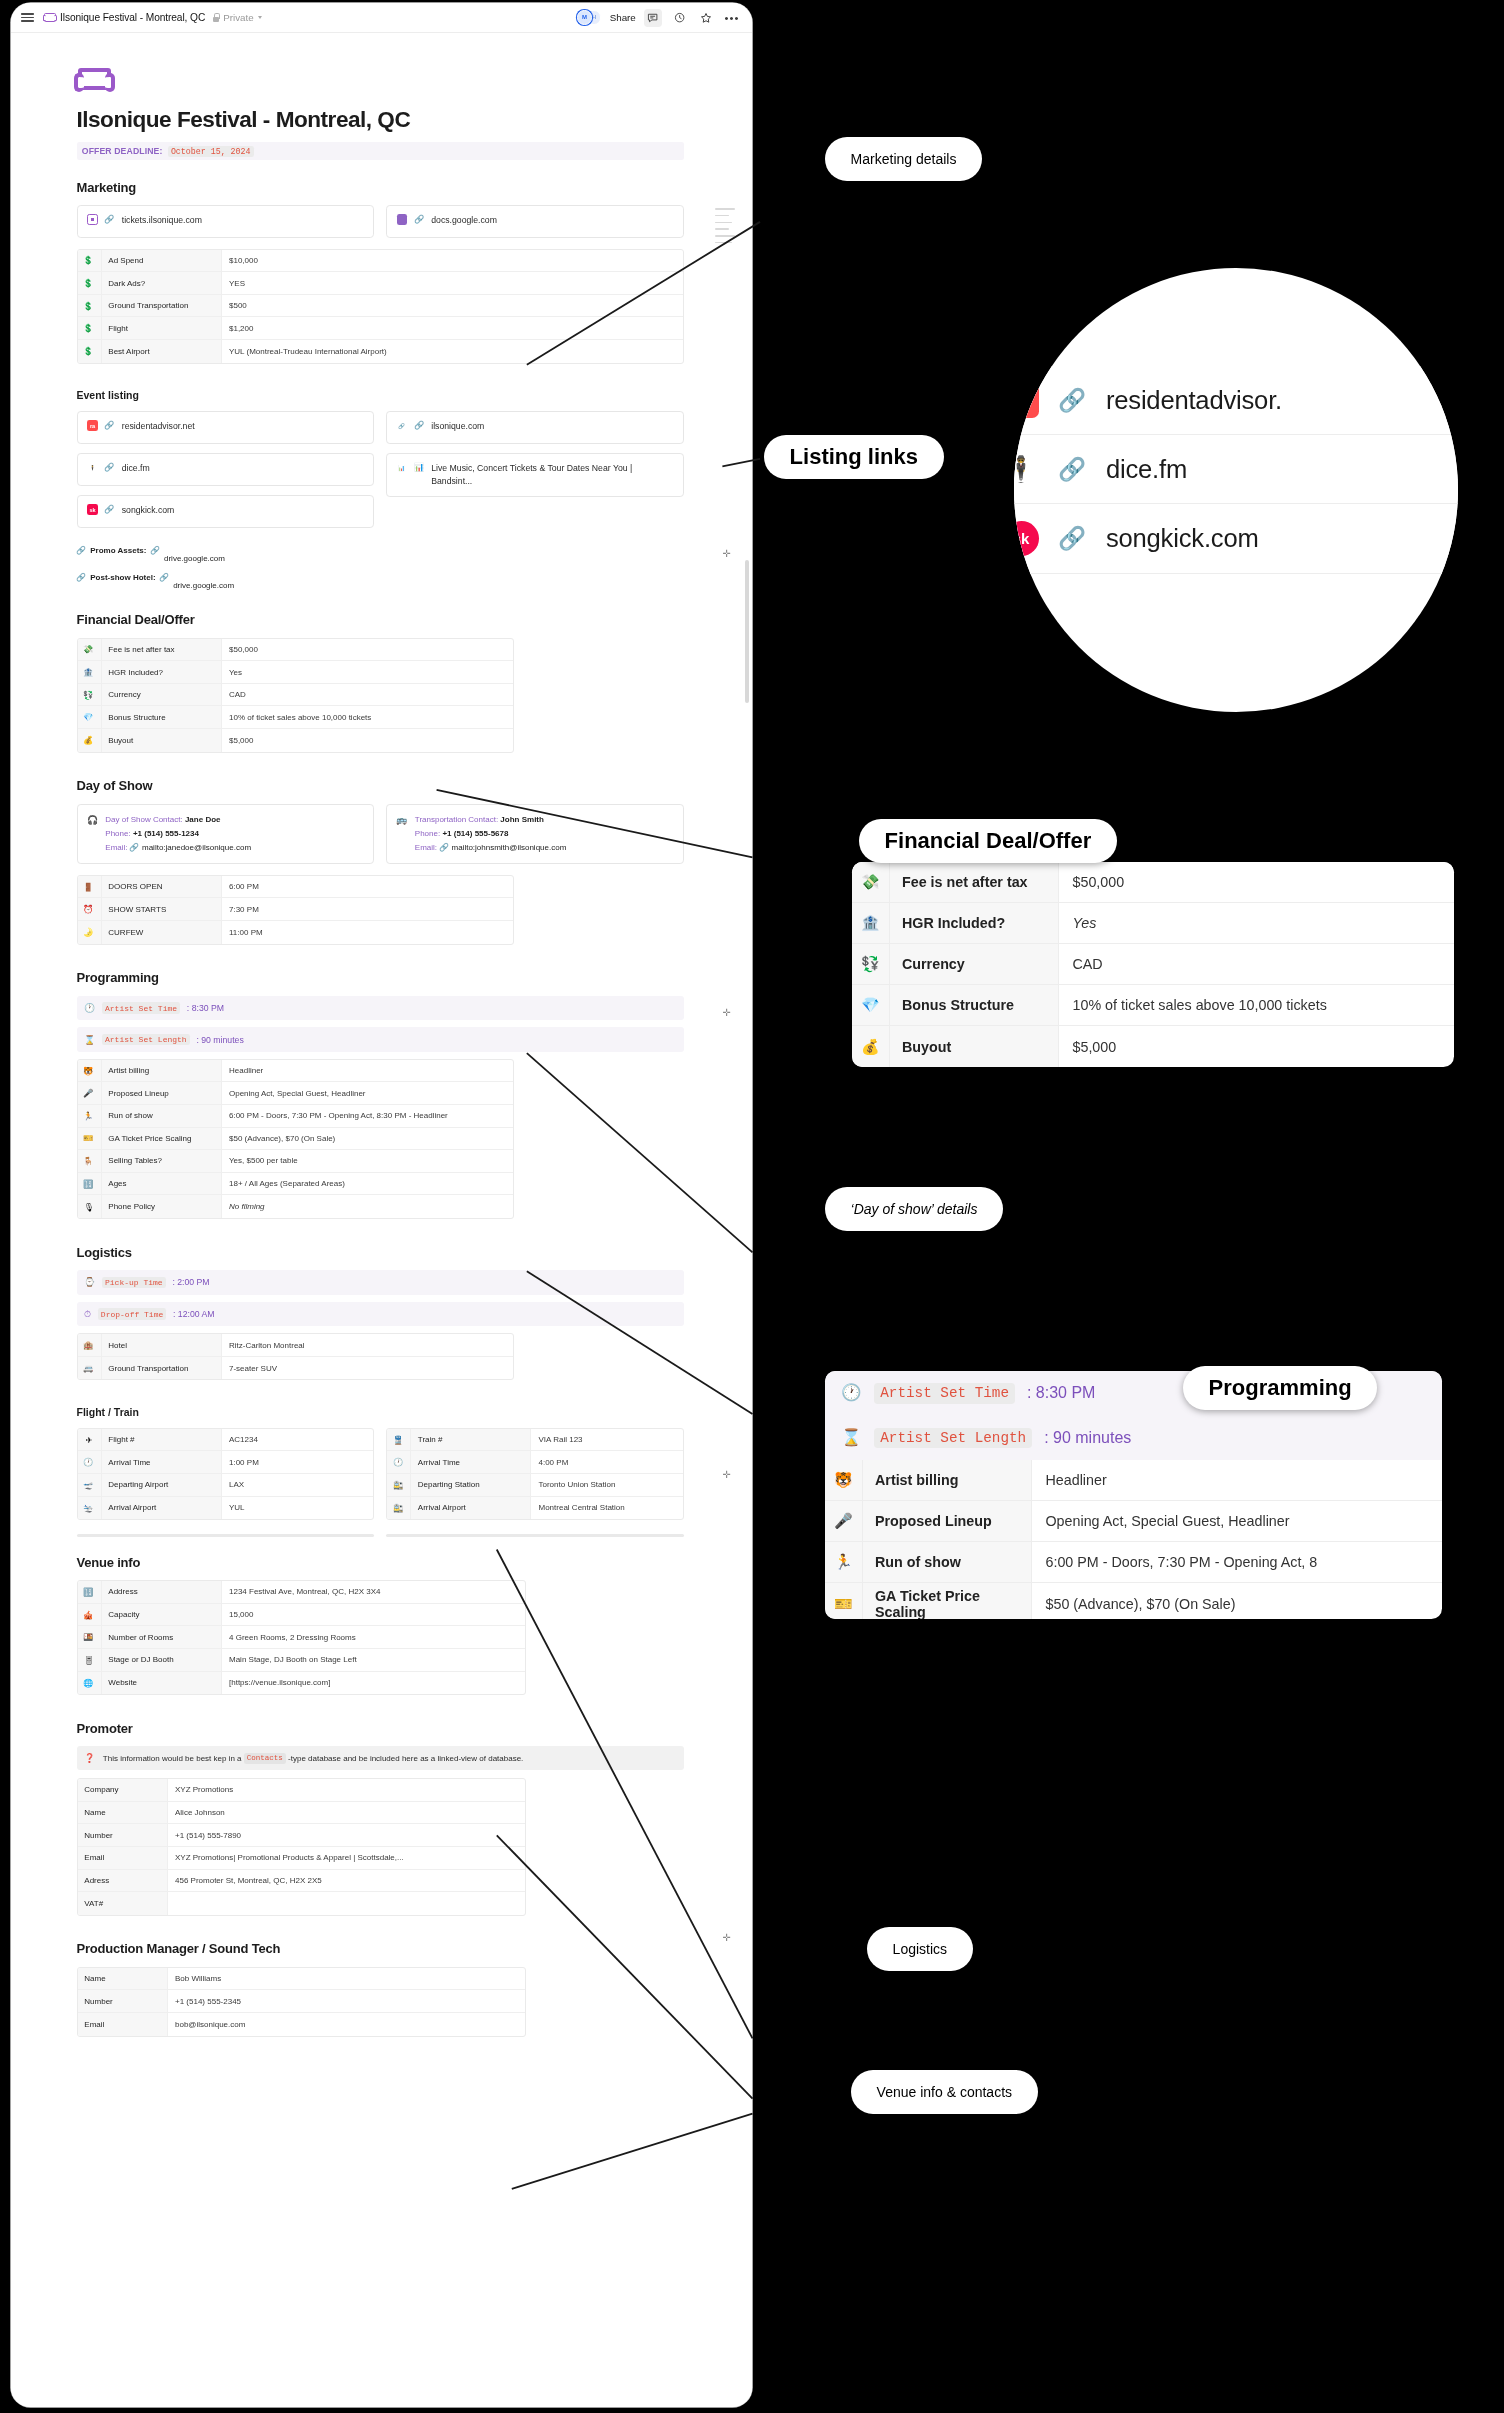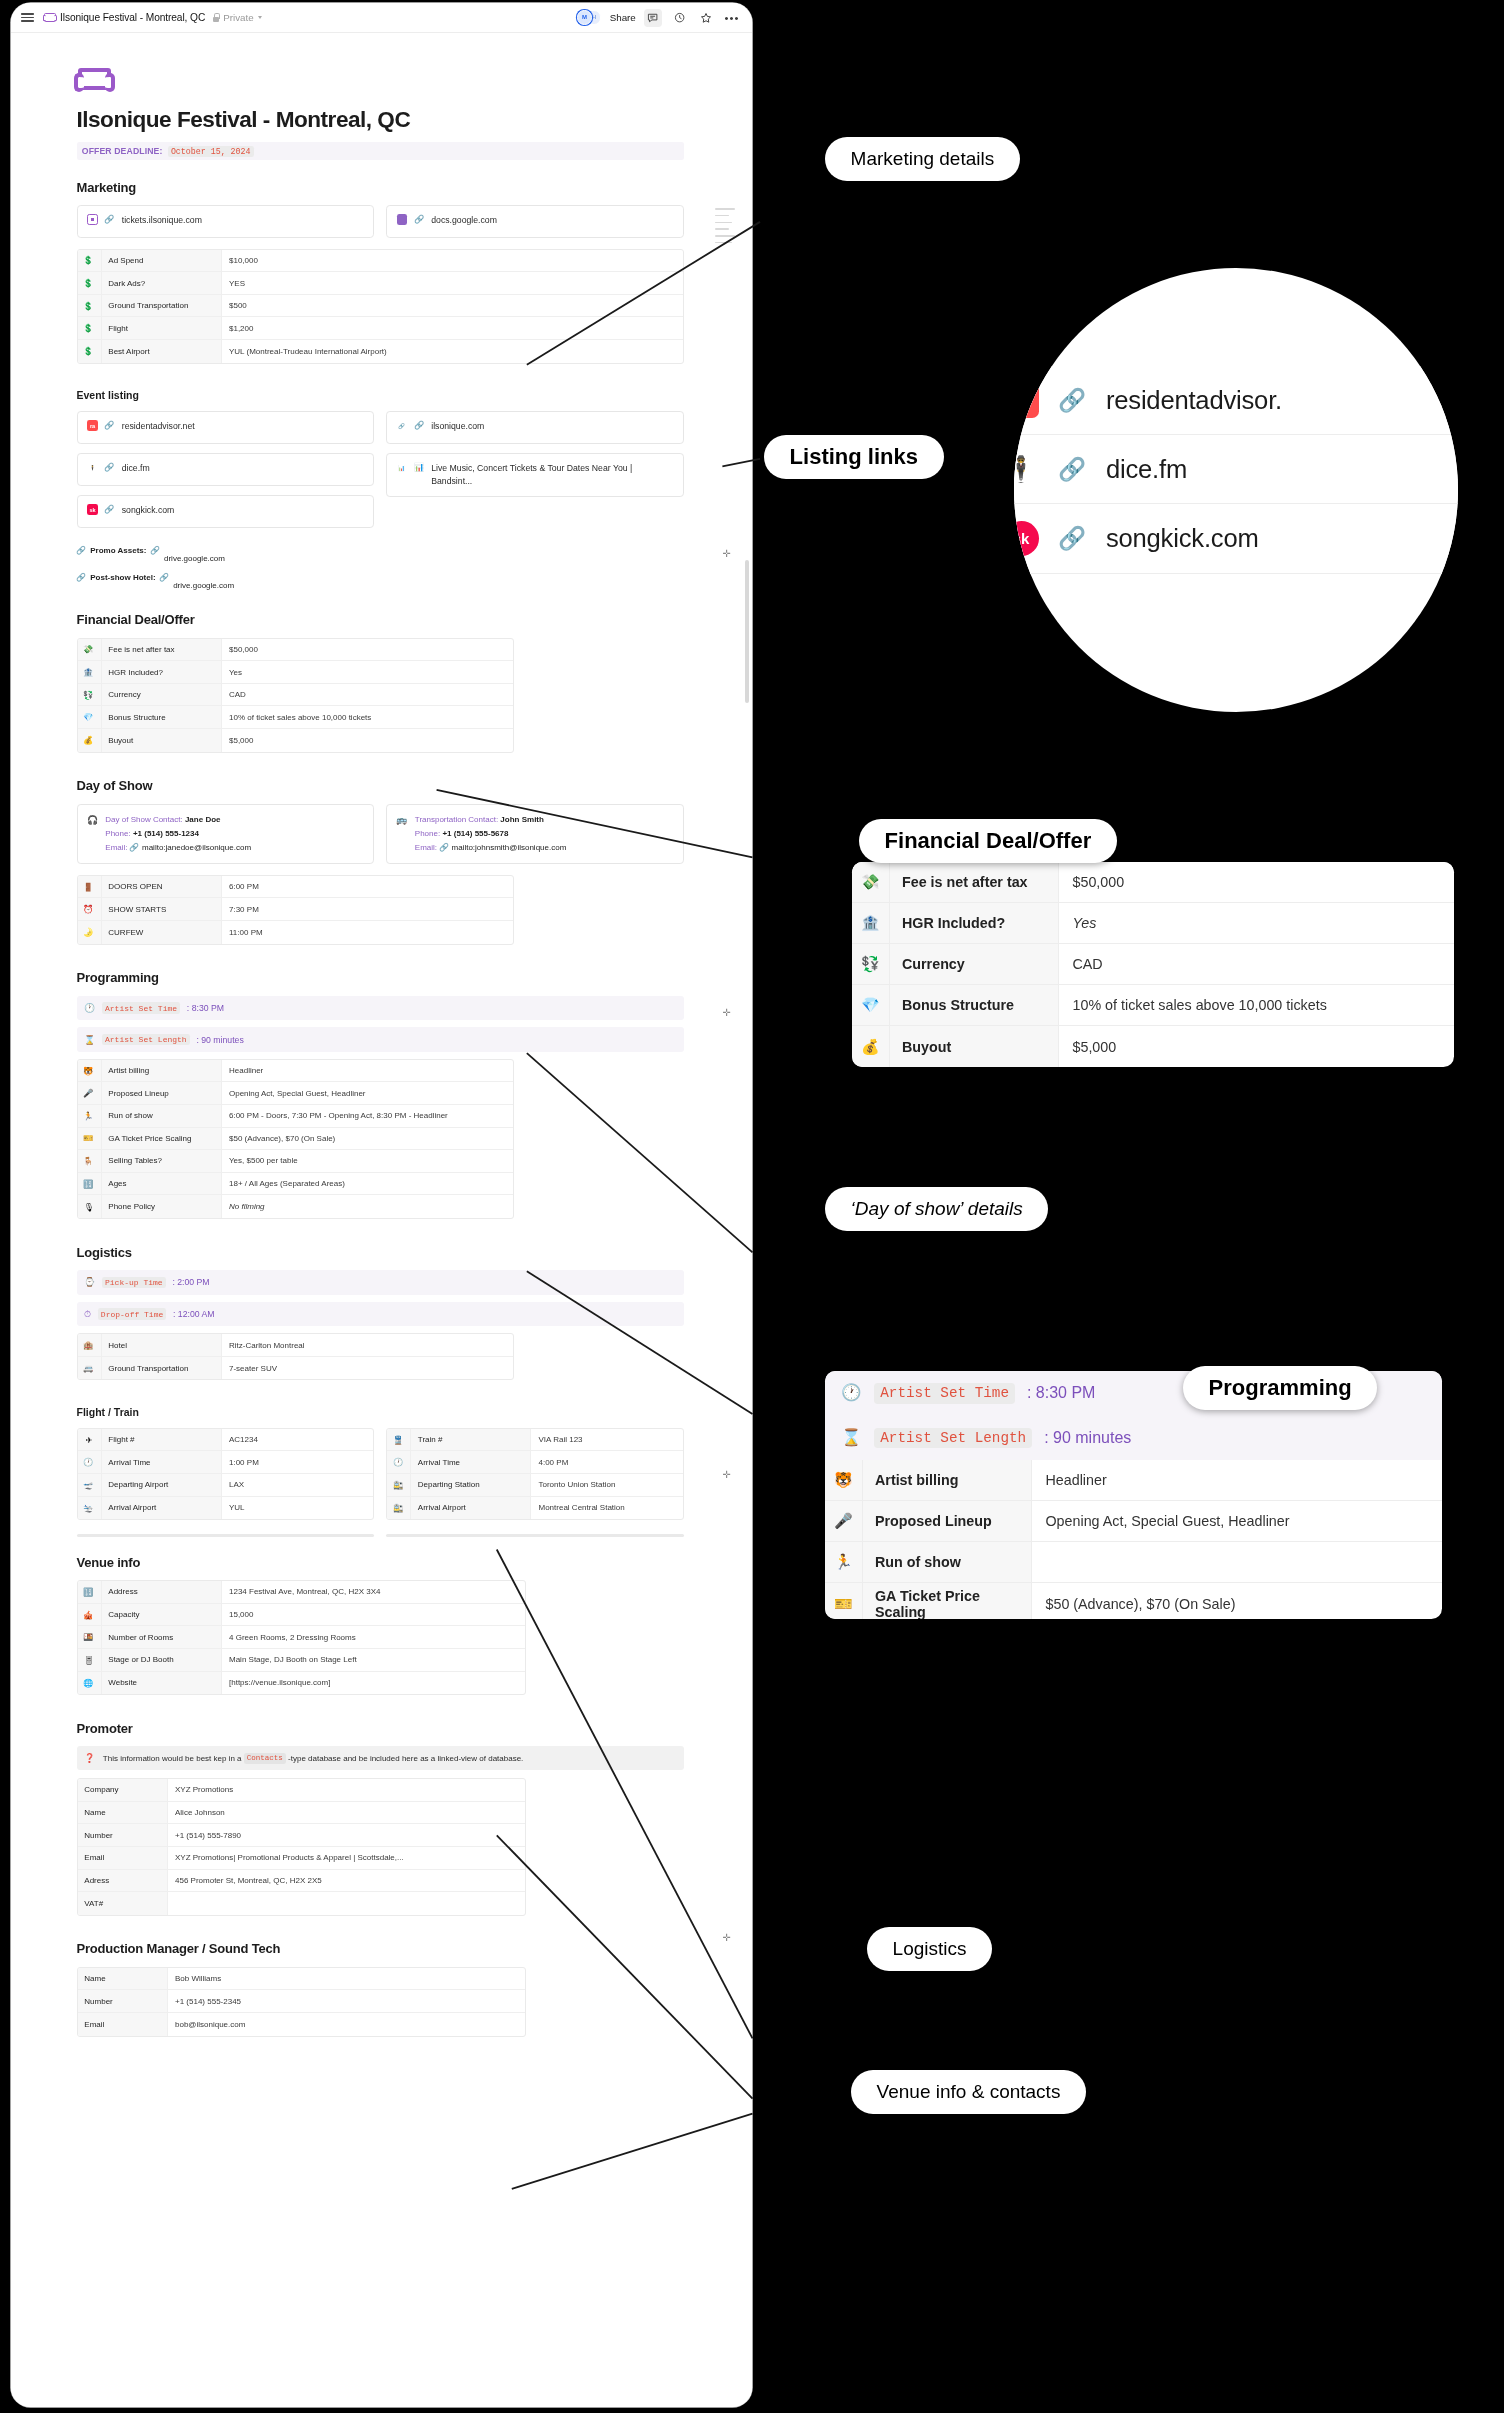--- a/index.html
+++ b/index.html
@@ -181,21 +181,21 @@
   #doc-ticks i { display:block; height:1.5px; background:#d9d9d9; border-radius:1.5px; }
   #doc-ticks i.w1 { width:19.6px;} #doc-ticks i.w2 { width:13.5px;} #doc-ticks i.w3 { width:16.6px;}
 
   #page-vscroll { position:absolute; right:3px; top:527px; width:3.8px; height:143px; background:#d8d8d8; border-radius:3px; }
 
   
   .pill {
     position:absolute; background:#fff; border-radius:30px;
     display:flex; align-items:center; justify-content:center;
     padding: 0 25.6px; height: 44px;
-    font-size: 19px; color:#000; white-space:nowrap;
+    font-size: 14px; color:#000; white-space:nowrap;
     box-shadow: 0 1.5px 7.5px rgba(0,0,0,.35);
     z-index: 40;
   }
   .pill.bold { font-weight: 700; font-size: 22px; }
   .pill.italic-lead em { font-style: italic; font-weight: 400; }
 
   .zoom-circle {
     position:absolute; border-radius:50%; background:#fff; overflow:hidden;
     box-shadow: 0 4.5px 19.6px rgba(0,0,0,.45);
     z-index: 30;
@@ -800,20 +800,21 @@
       <div class="mag-pval">Headliner</div>
     </div>
     <div class="mag-prow">
       <div class="mag-picon">🎤</div>
       <div class="mag-pkey">Proposed Lineup</div>
       <div class="mag-pval">Opening Act, Special Guest, Headliner</div>
     </div>
     <div class="mag-prow">
       <div class="mag-picon">🏃</div>
       <div class="mag-pkey">Run of show</div>
+      <div class="mag-pval">6:00 PM - Doors, 7:30 PM - Opening Act, 8</div>
     </div>
     <div class="mag-prow">
       <div class="mag-picon">🎫</div>
       <div class="mag-pkey">GA Ticket Price Scaling</div>
       <div class="mag-pval">$50 (Advance), $70 (On Sale)</div>
     </div>
 
     </div>
     </div>
 </div>

